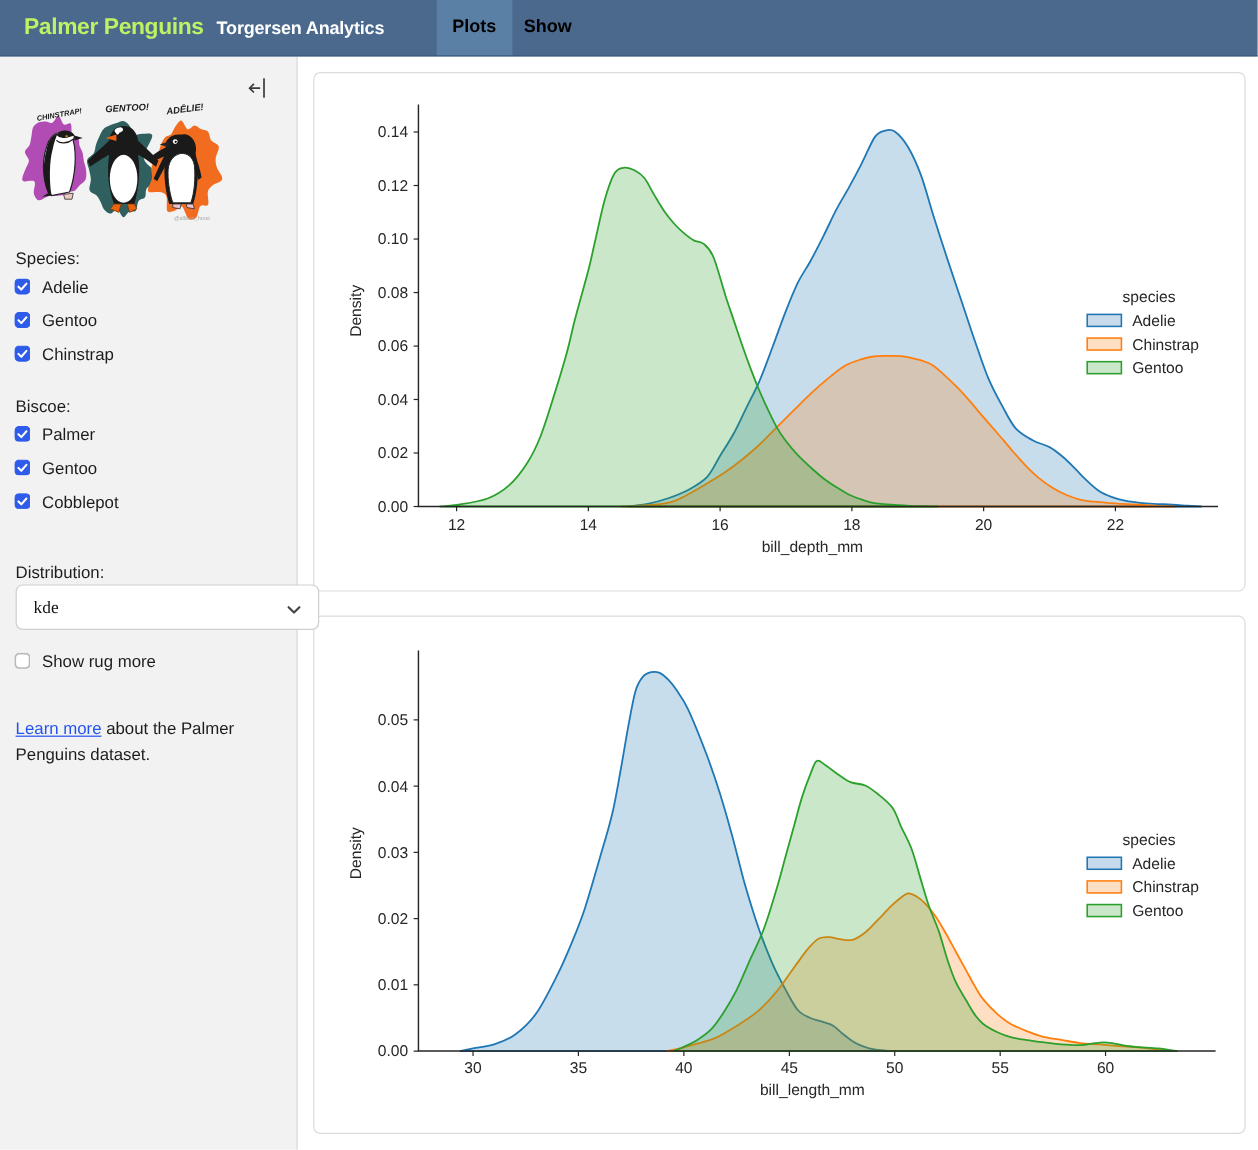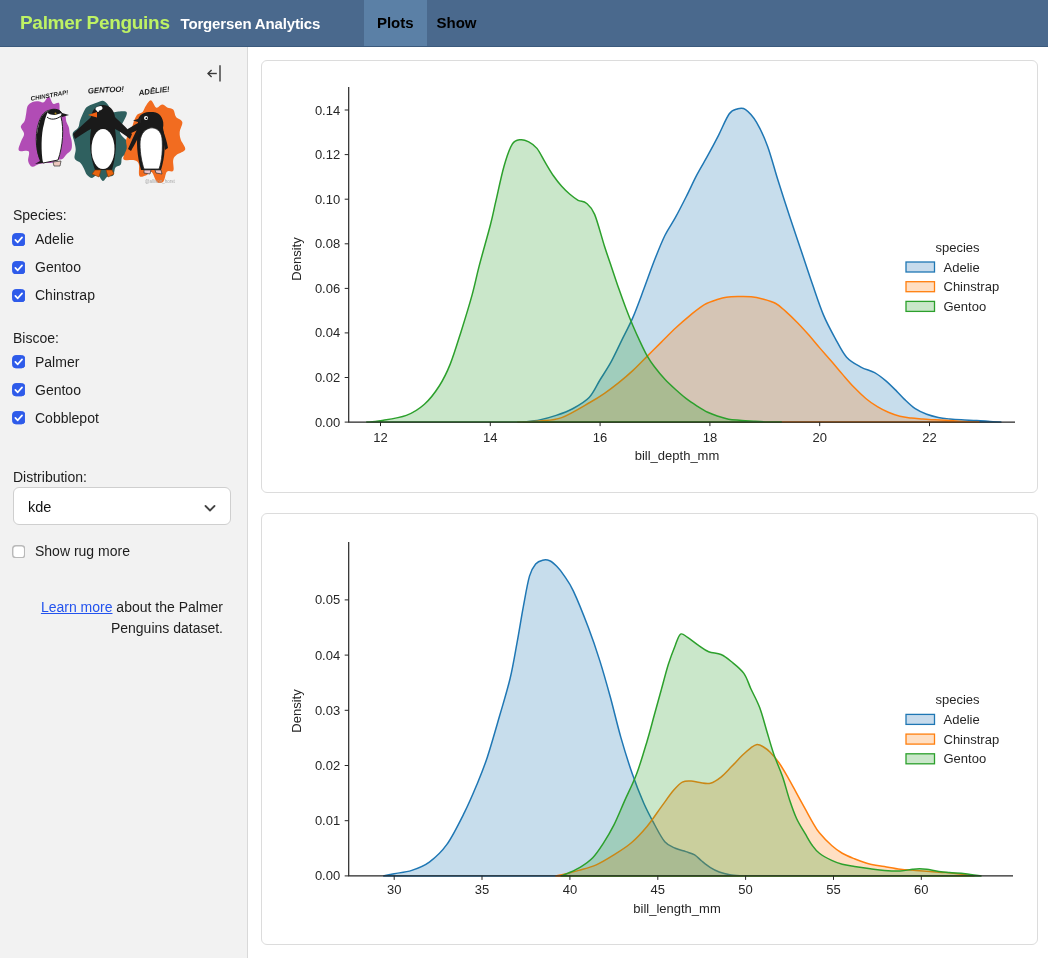--- a/index.html
+++ b/index.html
@@ -5,23 +5,23 @@
 html,body { width:1048px; height:958px; background:#fff; font-family:"Liberation Sans",sans-serif; overflow:hidden; }
 #header { position:absolute; left:0; top:0; width:1048px; height:47px; background:#4a698d; border-bottom:1.5px solid #3b5a7d; z-index:5; }
 .brand { position:absolute; left:20px; top:11.5px; color:#bef264; font-size:19px; font-weight:700; letter-spacing:-0.3px; }
 .brandsub { position:absolute; left:180.5px; top:15px; color:#fff; font-size:15px; font-weight:700; letter-spacing:-0.15px; }
 .tab { position:absolute; top:0; height:45.5px; line-height:45.5px; color:#000000; font-size:15px; font-weight:700; text-align:center; }
 .tab.active { background:#5b80a6; }
 #sidebar { position:absolute; left:0; top:47px; width:248px; height:911px; background:#f2f2f2; border-right:1px solid #d9d9d9; }
 .slabel { position:absolute; left:13px; font-size:14px; color:#1d1d1d; }
 .cb { position:absolute; width:14px; height:14px; }
 .cblabel { position:absolute; font-size:14px; color:#1d1d1d; }
-#sel { position:absolute; left:13px; top:486.5px; width:218px; height:38.8px; background:#fff; border:1px solid #cfcfcf; border-radius:6px; }
+#sel { position:absolute; left:13px; top:486.5px; width:253px; height:38.8px; background:#fff; border:1px solid #cfcfcf; border-radius:6px;font-family:Liberation Serif, serif; }
 #sel .val { position:absolute; left:14px; top:11px; font-size:14.5px; color:#111; }
-#learn { position:absolute; left:13px; top:597px; width:210px; font-size:14px; line-height:20.8px; color:#1d1d1d;text-align:right; }
+#learn { position:absolute; left:13px; top:597px; width:210px; font-size:14px; line-height:20.8px; color:#1d1d1d; }
 #learn a { color:#2353ee; text-decoration:underline; }
 .card { position:absolute; left:261px; width:777px; background:#fff; border:1px solid #dcdcdc; border-radius:6px; }
 #plots { position:absolute; left:0; top:0; pointer-events:none; }
 #collapse { position:absolute; left:206px; top:64px; }
 </style></head>
 <body>
 <div class="card" style="top:60px;height:433px"></div>
 <div class="card" style="top:513px;height:432px"></div>
 <div id="header">
   <span class="brand">Palmer Penguins</span>

